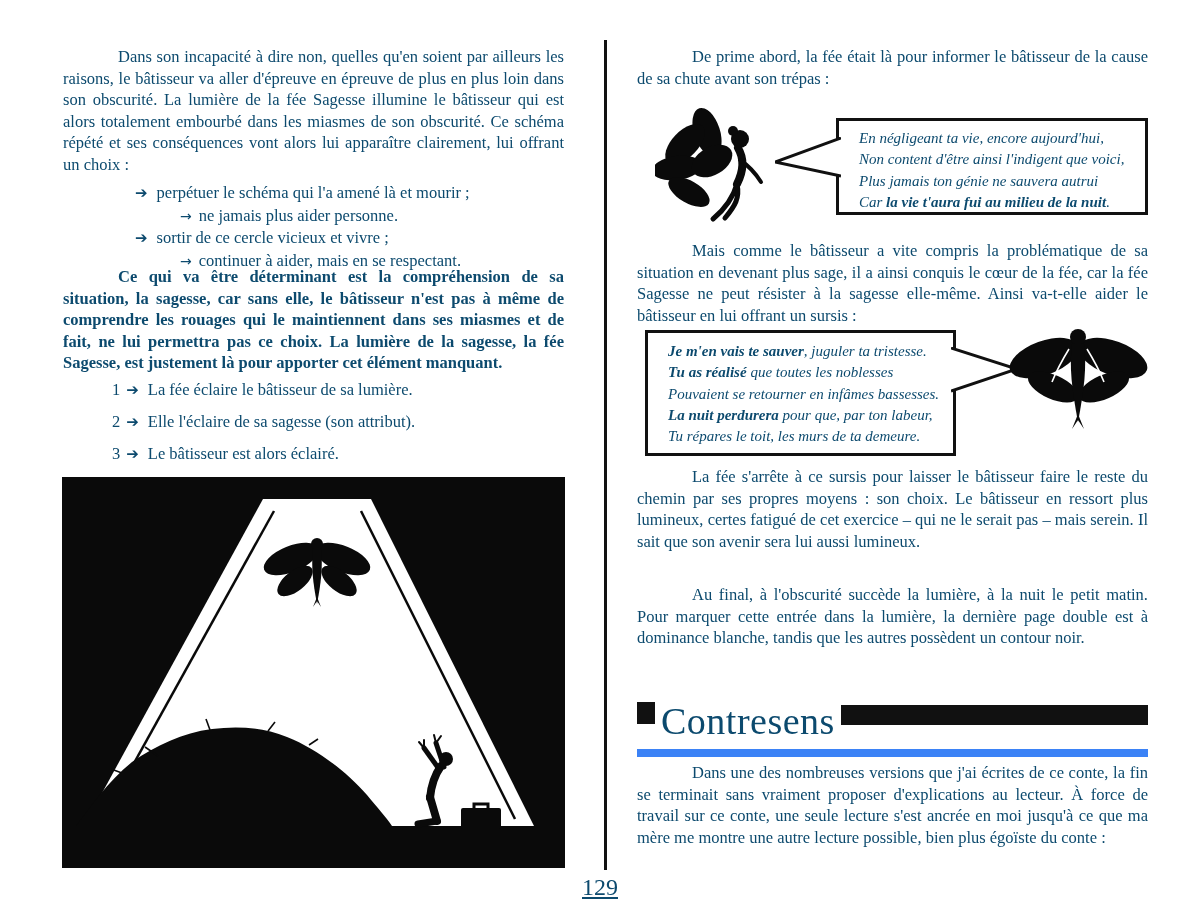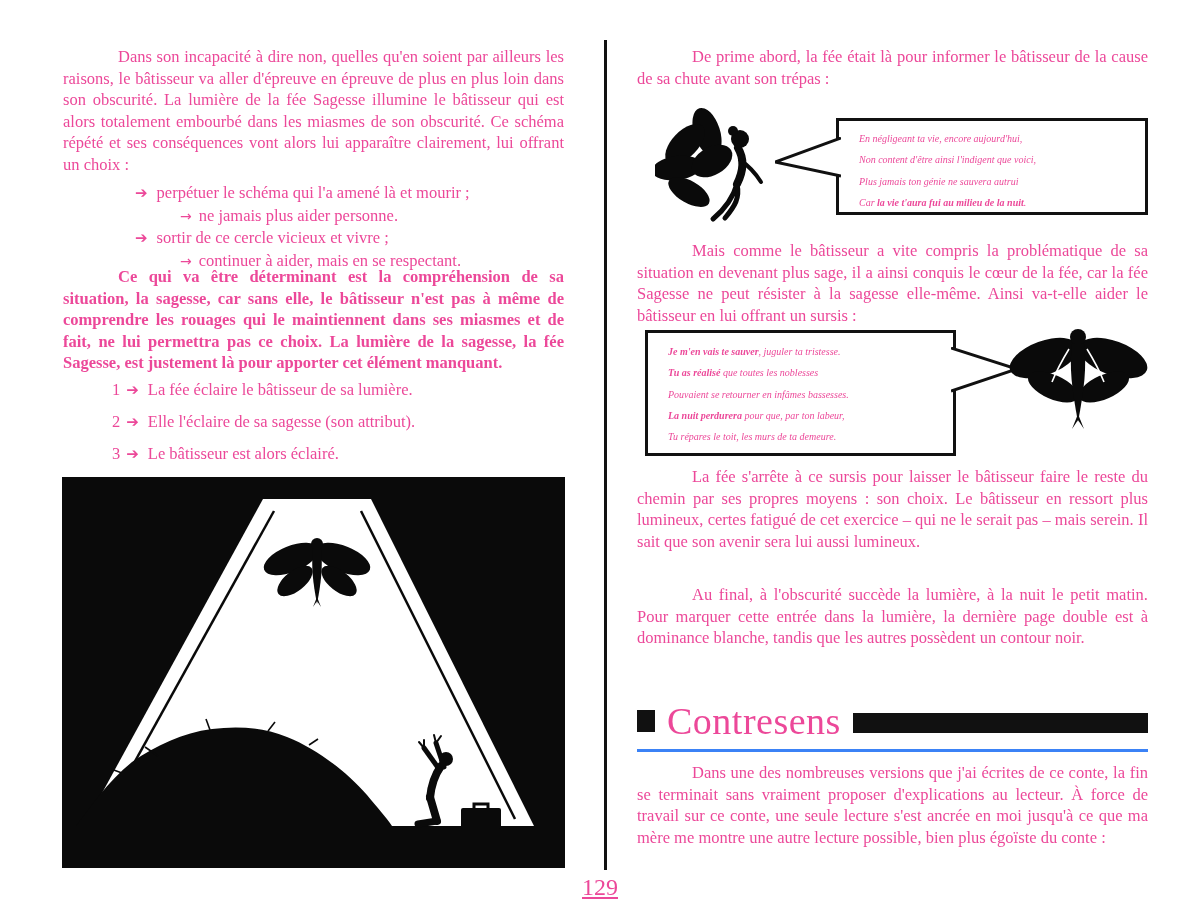--- a/index.html
+++ b/index.html
@@ -1,19 +1,19 @@
 <!DOCTYPE html>
 <html><head>
 <meta charset="utf-8">
 <style>
   html,body{margin:0;padding:0;}
   body{background:#ffffff;}
   .page{
     position:relative; width:1200px; height:923px; background:#ffffff;
-    font-family:"Liberation Serif","DejaVu Serif",serif; color:#ec4899; overflow:hidden;
+    font-family:"Liberation Serif","DejaVu Serif",serif; color:#0c4a6e; overflow:hidden;
   }
   .divider{position:absolute; left:604px; top:40px; width:3px; height:830px; background:#111;}
   .para{
     position:absolute; font-size:16.5px; line-height:21.6px; text-align:justify;
     text-indent:55px; margin:0;
   }
   .col-l{left:63px; width:501px;}
   .col-r{left:637px; width:511px;}
 
   
@@ -30,35 +30,35 @@
   
   .illustration{position:absolute; left:62px; top:477px; width:503px; height:391px;}
 
   
   .fairy1{position:absolute; left:655px; top:106px; width:135px; height:122px;}
   .fairy2{position:absolute; left:1006px; top:322px; width:145px; height:115px;}
 
   
   .bubble{
     position:absolute; background:#fff; border:3px solid #111;
-    font-style:italic; font-size:10px; line-height:21.3px; box-sizing:border-box;
+    font-style:italic; font-size:15px; line-height:21.3px; box-sizing:border-box;
   }
   .bubble1{left:836px; top:118px; width:312px; height:97px; padding:7px 8px 7px 20px;}
   .bubble2{left:645px; top:330px; width:311px; height:126px; padding:8px 8px 8px 20px;}
   .bubble-line{white-space:nowrap;}
   .bubble-line b{font-weight:bold;font-style:italic;}
   .tail{position:absolute;}
   .tail1{left:-64px; top:16px;}
   .tail2{right:-64px; top:14px;}
 
   
   .heading-row{
     position:absolute; left:637px; top:702px; width:511px;
-    display:flex; align-items:center; gap:12px;
-    border-bottom:3px solid #3b82f6; padding-bottom:9px; box-sizing:border-box;
+    display:flex; gap:6px;
+    border-bottom:8px solid #3b82f6; padding-bottom:9px; box-sizing:border-box;
   }
   .heading-square{width:18px; height:22px; background:#111; flex:0 0 auto;}
   .heading-text{font-size:38px; line-height:38px; letter-spacing:0.5px;}
   .heading-bar{flex:1 1 auto; height:20px; background:#111; margin-top:3px;}
 
   .footer{position:absolute; left:0; top:874px; width:1200px; text-align:center; font-size:24px;text-decoration:underline;}
 </style>
 </head>
 <body>
 

